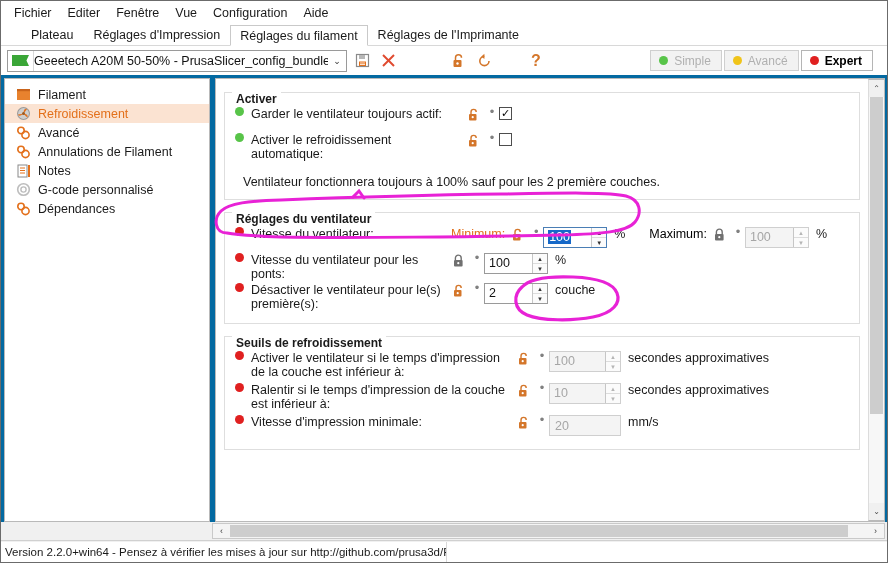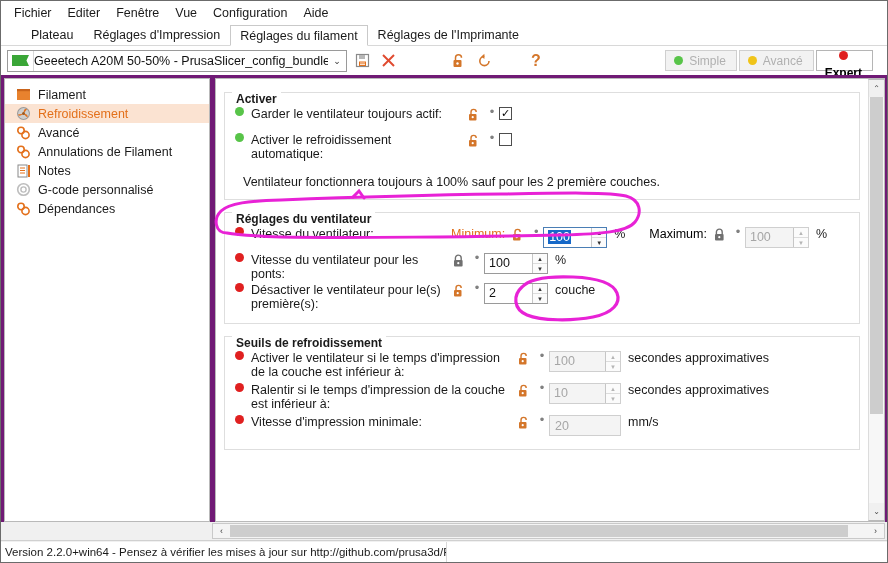--- a/index.html
+++ b/index.html
@@ -165,29 +165,28 @@
     font-size: 12px;
     border: 1px solid #cfcfcf;
     background: #f2f2f2;
     color: #b0b0b0;
   }
   .modebtn.active {
     background: #ffffff;
     border: 1px solid #b5b5b5;
     color: #000000;
     font-weight: bold;
-    flex-direction: column;
   }
   .mdot { width: 9px; height: 9px; border-radius: 50%; flex: none; }
 
   
   .bodyrow {
     flex: 1;
     display: flex;
-    background: #701a75;
+    background: #0369a1;
     padding: 3px 0 0 3px;
     min-height: 0;
   }
 
   .sidebar {
     width: 206px;
     background: #ffffff;
     border: 1px solid #b9b9b9;
     padding: 6px 0 0 0;
     flex: none;

